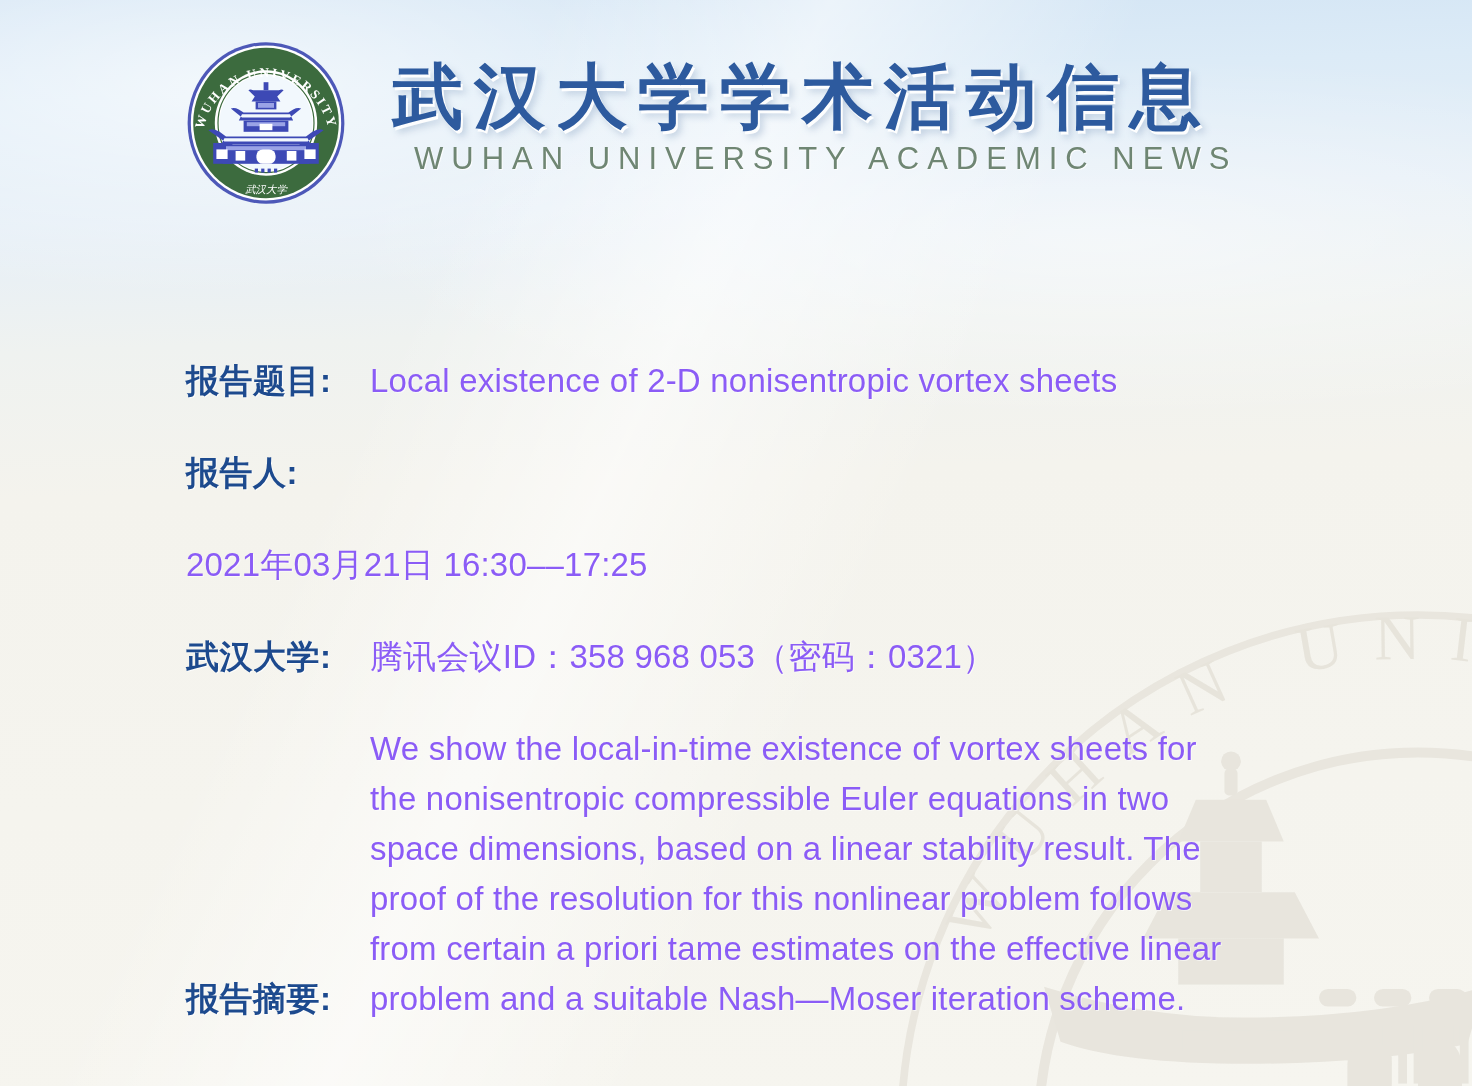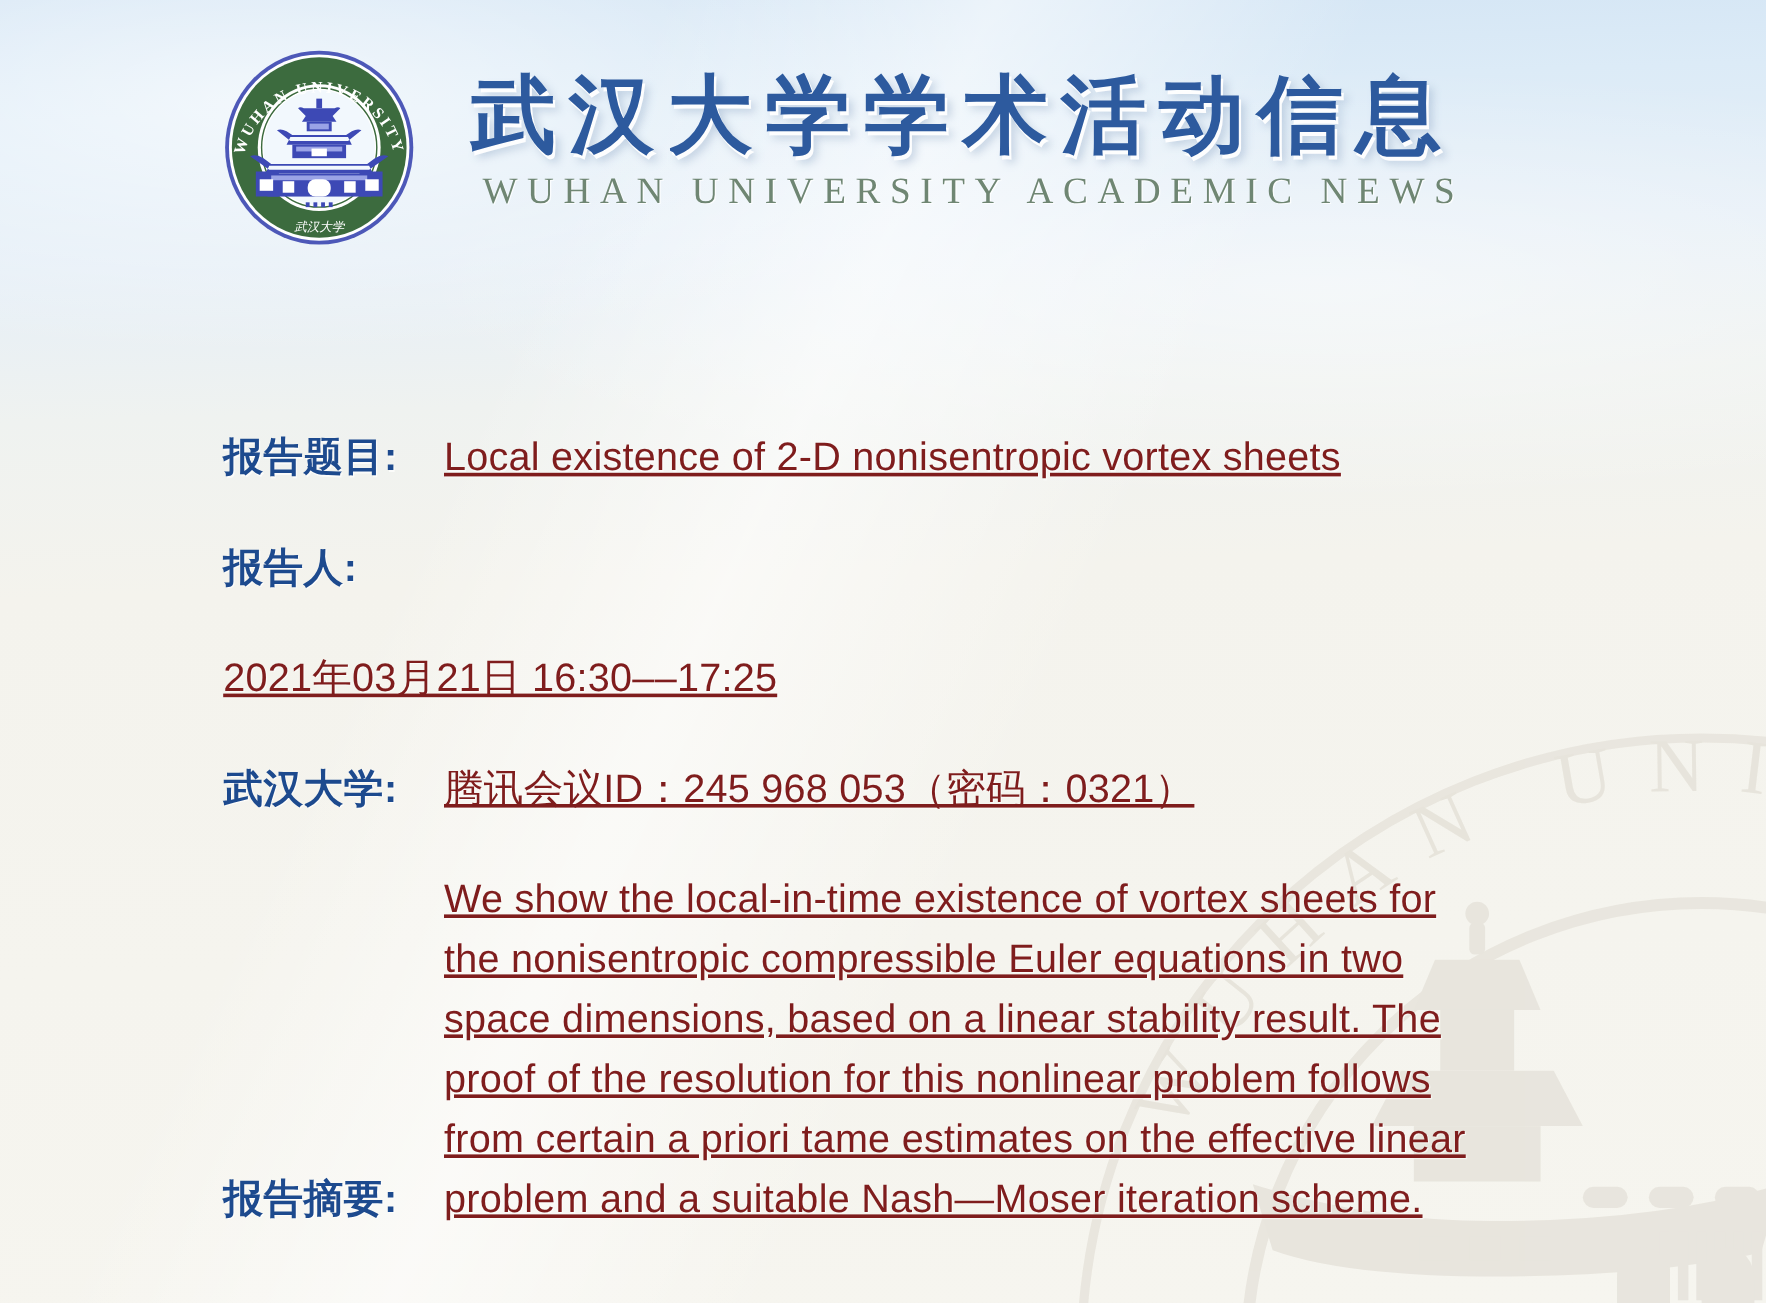--- a/index.html
+++ b/index.html
@@ -34,45 +34,44 @@
     font-size: 71px;
     font-weight: 700;
     color: #2d5a9e;
     letter-spacing: 11px;
     line-height: 1.1;
     text-shadow: 2px 3px 0 rgba(255,255,255,0.95), 5px 6px 7px rgba(140,165,195,0.45);
     font-family: Liberation Serif, serif;
   }
   .en-title {
     margin-top: 5px;
-    margin-left: 10px;
-    font-family: Liberation Serif, serif;
+    margin-left: 22px;
+    font-family: Liberation Sans, sans-serif;
     font-size: 31px;
     color: #6f8673;
     letter-spacing: 8px;
     text-shadow: 1px 1px 0 rgba(255,255,255,0.8);
   }
 
   
   .content { position: absolute; left: 186px; top: 356px; width: 1120px; }
   .field-row { display: flex; align-items: flex-end; margin-bottom: 42px; font-size: 33px; line-height: 50px; }
   .field-row:last-child { margin-bottom: 0; }
   .field-label {
     flex: 0 0 184px;
     font-weight: 700;
     color: #1d4a8e;
     letter-spacing: 0.5px;
     text-shadow: 1px 1px 0 rgba(255,255,255,0.7);
   }
   .field-value {
-    color: #7f1d1d;
+    color: #8b5cf6;
     max-width: 860px;
     letter-spacing: 0.2px;
     text-shadow: 1px 1px 0 rgba(255,255,255,0.6);
-    text-decoration: underline;
   }
 </style>
 </head>
 <body>
 
 <svg class="watermark" viewBox="0 0 1000 1000" aria-hidden="true">
   <g stroke="#e8e5dd" fill="none">
     <circle cx="500" cy="500" r="470" stroke-width="7"></circle>
     <circle cx="500" cy="500" r="345" stroke-width="9"></circle>
   </g>
@@ -169,19 +168,19 @@
     <div class="field-value">Local existence of 2-D nonisentropic vortex sheets</div>
   </div>
   <div class="field-row">
     <div class="field-label">报告人:</div>
   </div>
   <div class="field-row">
     <div class="field-value">2021年03月21日 16:30––17:25</div>
   </div>
   <div class="field-row">
     <div class="field-label">武汉大学:</div>
-    <div class="field-value">腾讯会议ID：245 968 053（密码：0321）</div>
+    <div class="field-value">腾讯会议ID：358 968 053（密码：0321）</div>
   </div>
   <div class="field-row">
     <div class="field-label">报告摘要:</div>
     <div class="field-value">We show the local-in-time existence of vortex sheets for the nonisentropic compressible Euler equations in two space dimensions, based on a linear stability result. The proof of the resolution for this nonlinear problem follows from certain a priori tame estimates on the effective linear problem and a suitable Nash—Moser iteration scheme.</div>
   </div>
 </div>
 
 </body></html>

